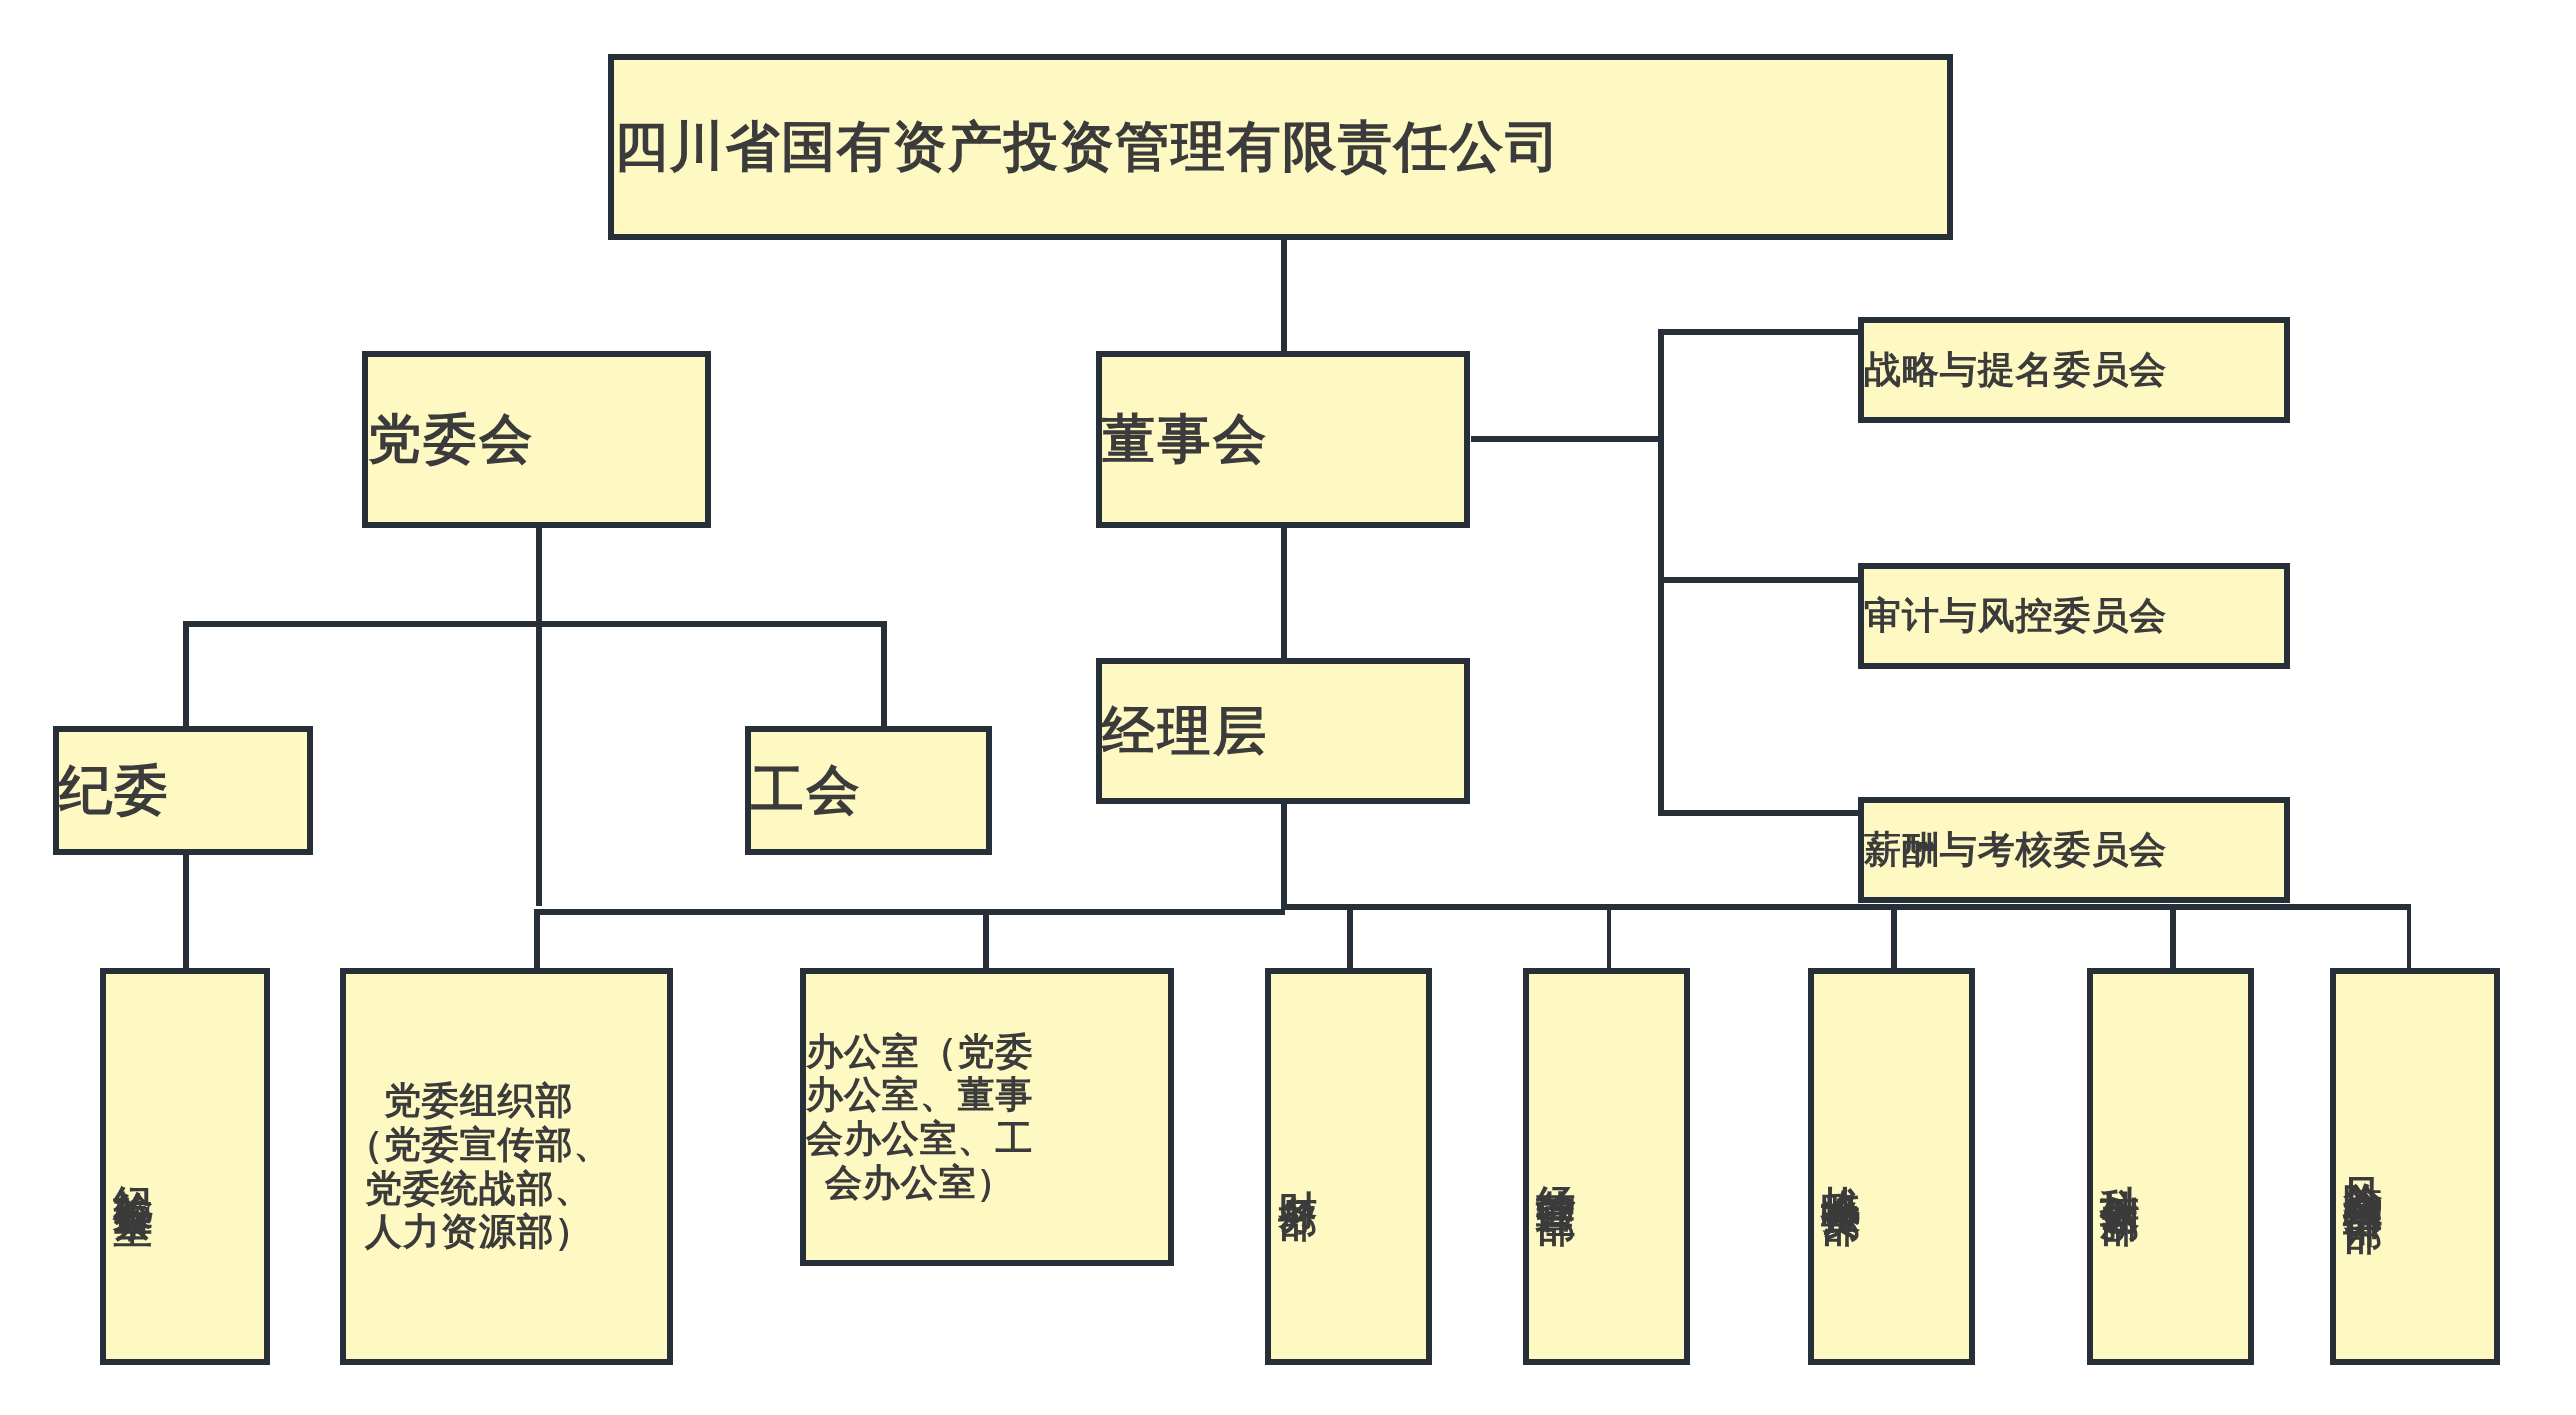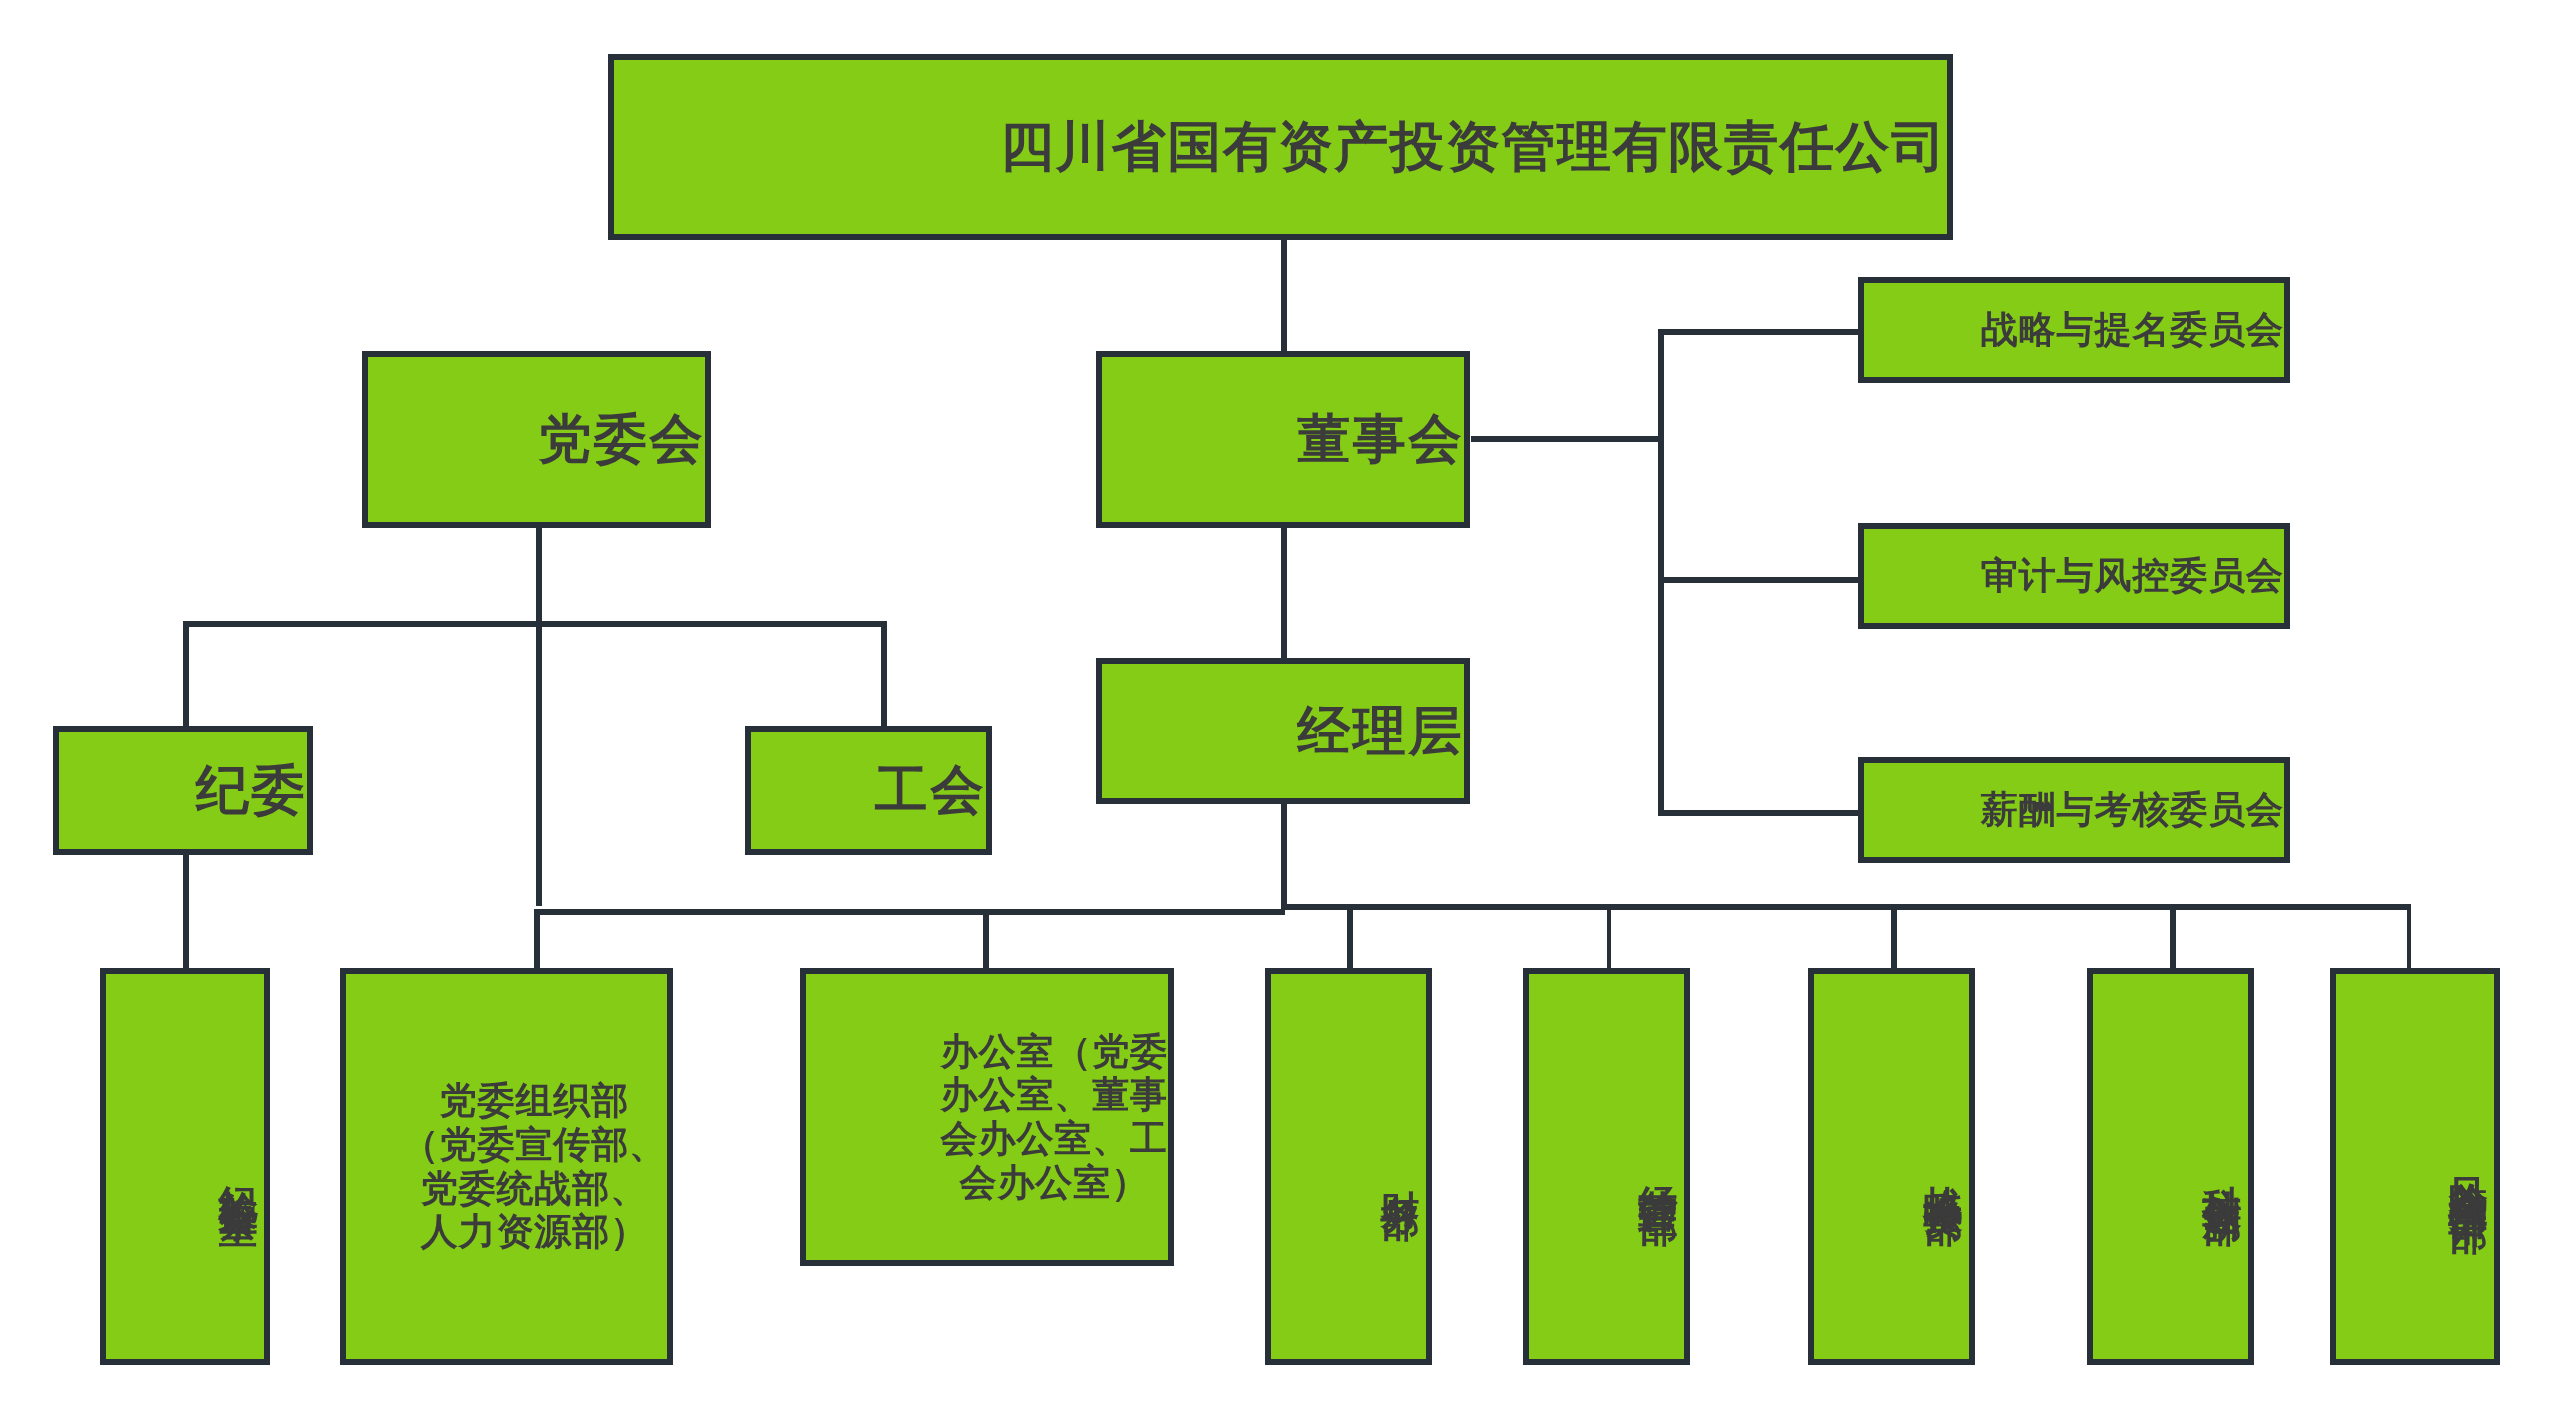--- a/index.html
+++ b/index.html
@@ -16,39 +16,39 @@
     height: 1415px;
     background: #ffffff;
     overflow: hidden;
   }
 
   
   .node {
     position: absolute;
     box-sizing: border-box;
     border: 6px solid #272f38;
-    background: #84cc16;
+    background: #fef9c3;
     display: flex;
     align-items: center;
-    justify-content: flex-end;
+    justify-content: flex-start;
     color: #3b3b3b;
     font-weight: bold;
     line-height: 1.18;
     text-align: center;
     z-index: 3;
   }
   .node .label {
     display: block;
     white-space: pre-line;
   }
 
   
   .n-root        { font-size: 54px; letter-spacing: 1.7px; }
   .n-major       { font-size: 53px; letter-spacing: 2.6px; }
-  .n-committee   { font-size: 37px; letter-spacing: 0.9px; font-weight: bold; }
+  .n-committee   { font-size: 37px; letter-spacing: 0.9px; font-weight: bold; margin-top: 40px; }
   .n-dept-wide   { font-size: 37px; letter-spacing: 0.9px; }
   .n-dept-vert   { font-size: 39px; letter-spacing: 5.1px; }
 
   
   .vert .label {
     writing-mode: vertical-rl;
     text-orientation: upright;
     line-height: 1.35;
   }
 

